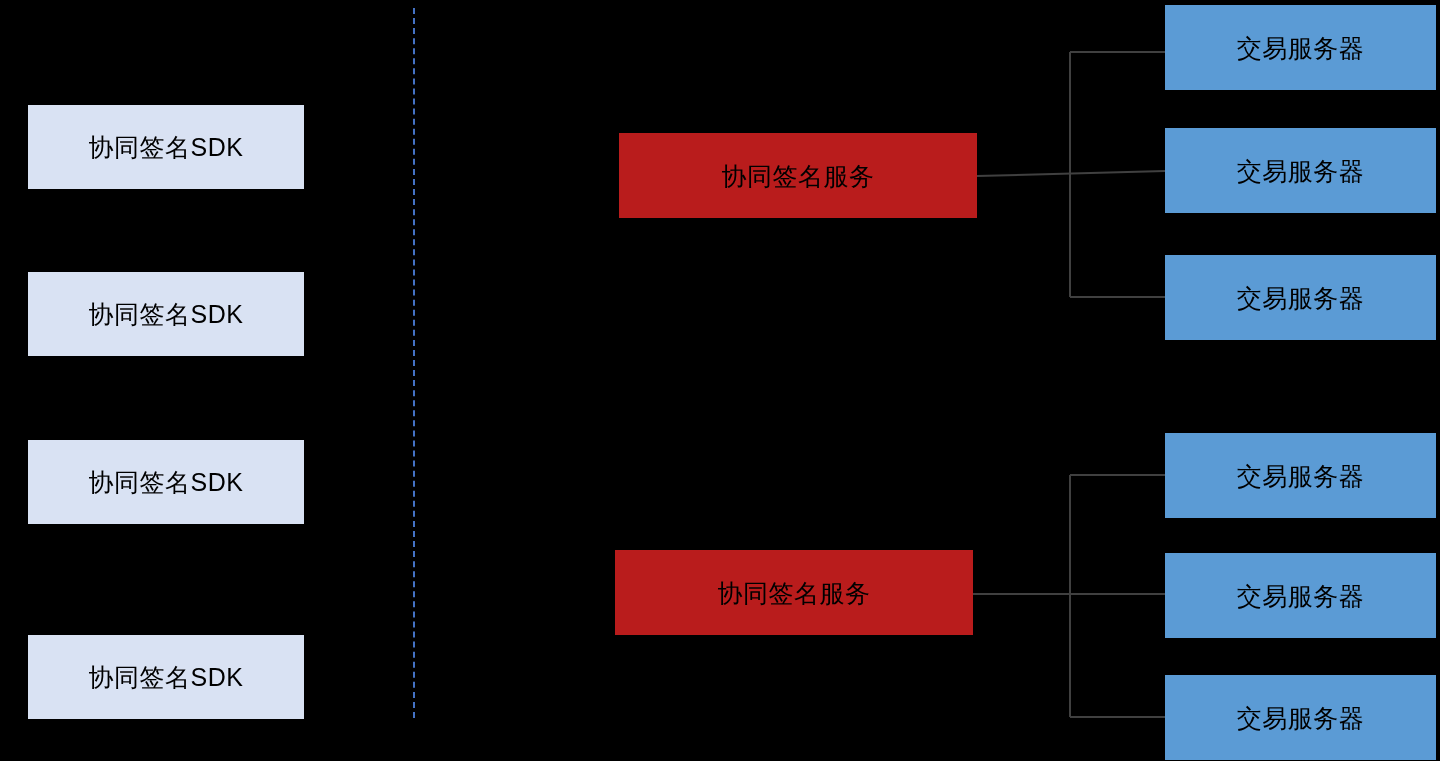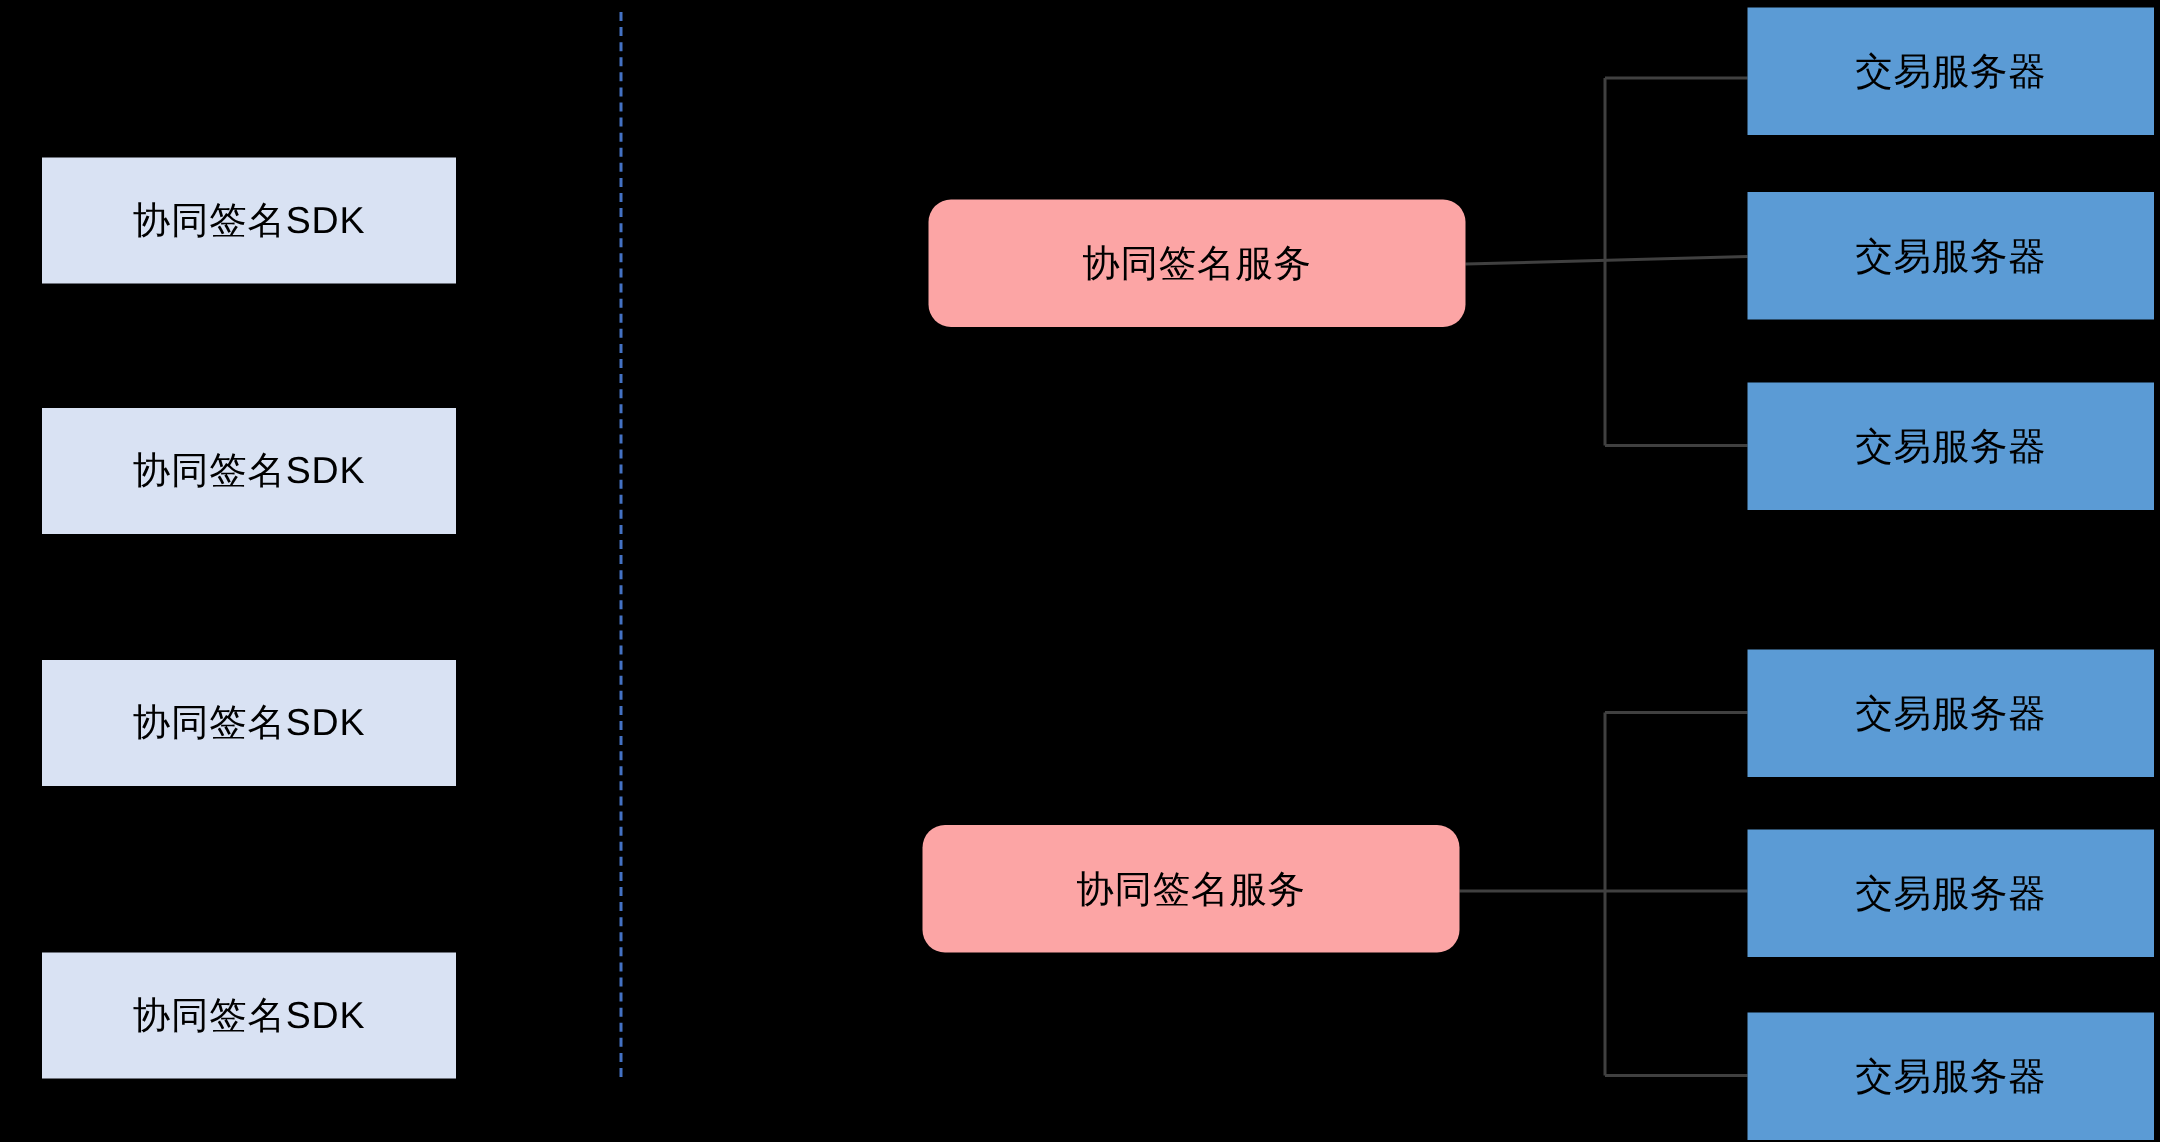--- a/index.html
+++ b/index.html
@@ -32,23 +32,22 @@
     user-select: none;
   }
   .sdk-node {
     background: #d9e2f3;
     left: 0px;
     width: 276px;
     height: 84px;
     margin-left: 28px;
   }
   .svc-node {
-    background: #fca5a5;
+    background: #b91c1c;
     height: 85px;
-    border-radius: 15px;
   }
   .srv-node {
     background: #5b9bd5;
     left: 1165px;
     width: 271px;
     height: 85px;
   }
   .divider {
     position: absolute;
     left: 413px;

